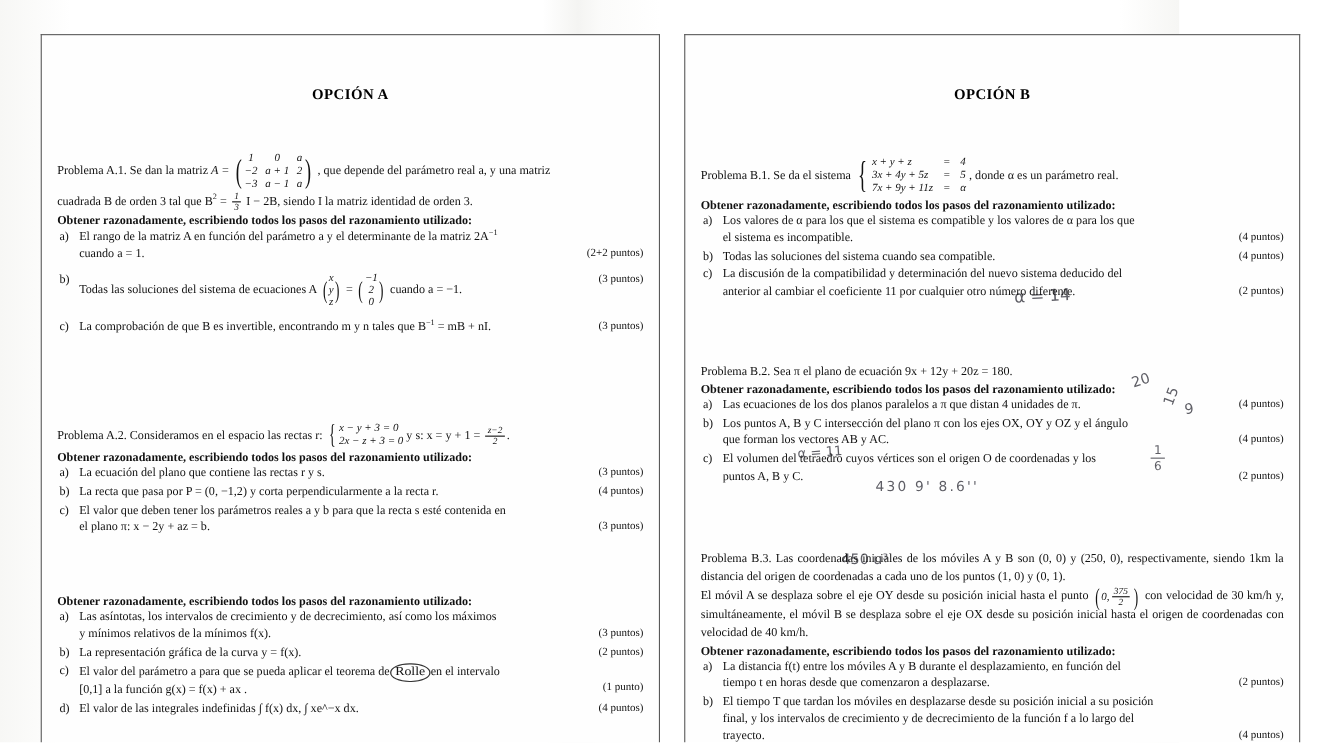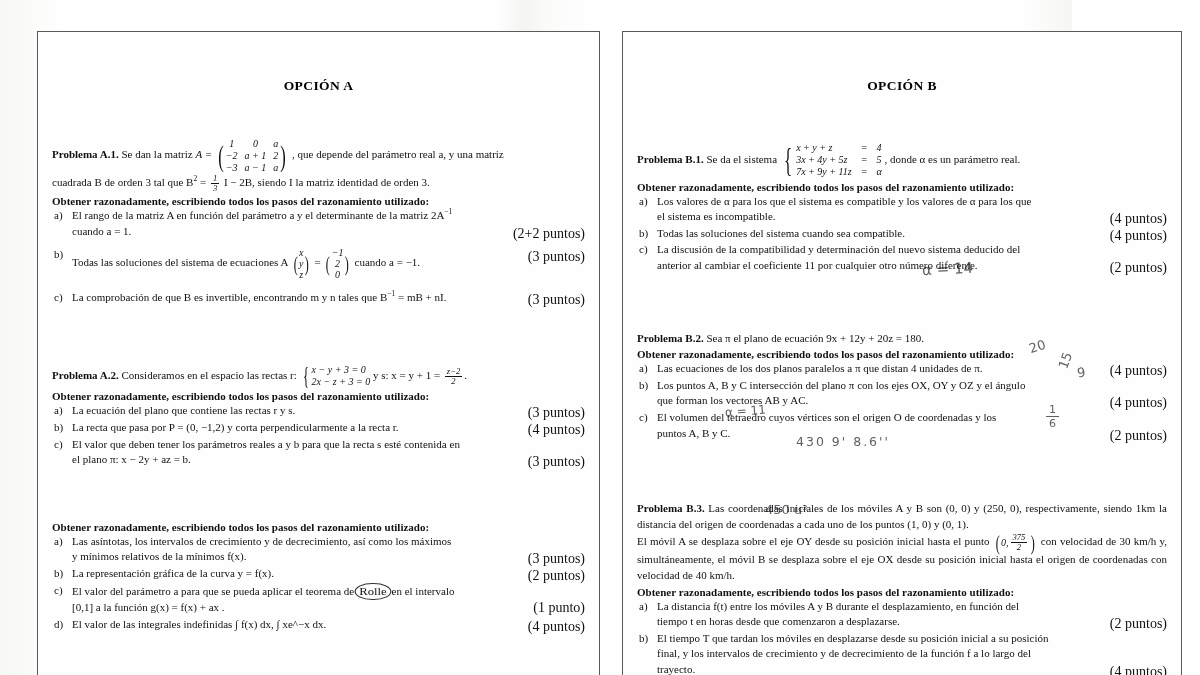--- a/index.html
+++ b/index.html
@@ -31,53 +31,53 @@
   .option-title {
     text-align: center;
     font-weight: bold;
     font-size: 13.5px;
     letter-spacing: .4px;
     margin-top: 46px;
   }
 
   .block { margin-top: 4px; position: relative; }
   #page-left  #blk-a1 { margin-top: 44px; }
-  #page-left  #blk-a2 { margin-top: 58px; }
+  #page-left  #blk-a2 { margin-top: 78px; }
   #page-left  #blk-a3 { margin-top: 53px; }
   #page-right #blk-b1 { margin-top: 48px; }
   #page-right #blk-b2 { margin-top: 57px; }
   #page-right #blk-b3 { margin-top: 60px; }
 
   .para {
     font-size: 11px;
     line-height: 1.42;
     text-align: justify;
     margin: 0 0 1px 0;
     color: #111;
   }
-  .lead { font-weight: bold; }
+  .lead { font-weight: normal; }
   .bold-line {
     font-size: 11px; font-weight: bold; margin: 2px 0 1px 0; color:#111;
   }
   .items { margin: 0; padding: 0; list-style: none; }
   .item {
     position: relative;
     font-size: 11px;
     line-height: 1.42;
     padding-left: 20px;
     padding-right: 78px;
     margin-bottom: 1px;
     color: #111;
   }
   .item .marker {
     position: absolute; left: 2px; top: 0;
   }
   .item .pts {
     position: absolute; right: 0; top: 0;
-    white-space: nowrap; font-size: 14px;
+    white-space: nowrap; font-size: 10px;
   }
   .item.two .pts { top: 15.5px; }
   .item.three .pts { top: 31px; }
 
   
   .mi { font-family: "Liberation Serif", serif; font-style: italic; }
   .mat {
     display: inline-flex; align-items: center; vertical-align: middle;
     margin: 0 1px;
   }

